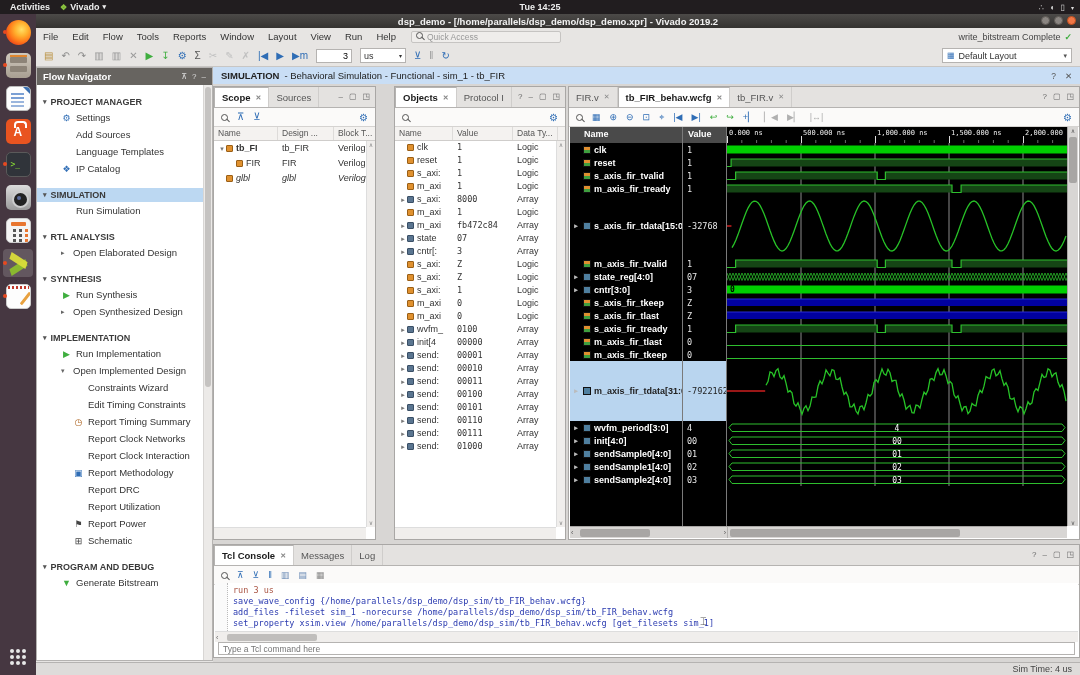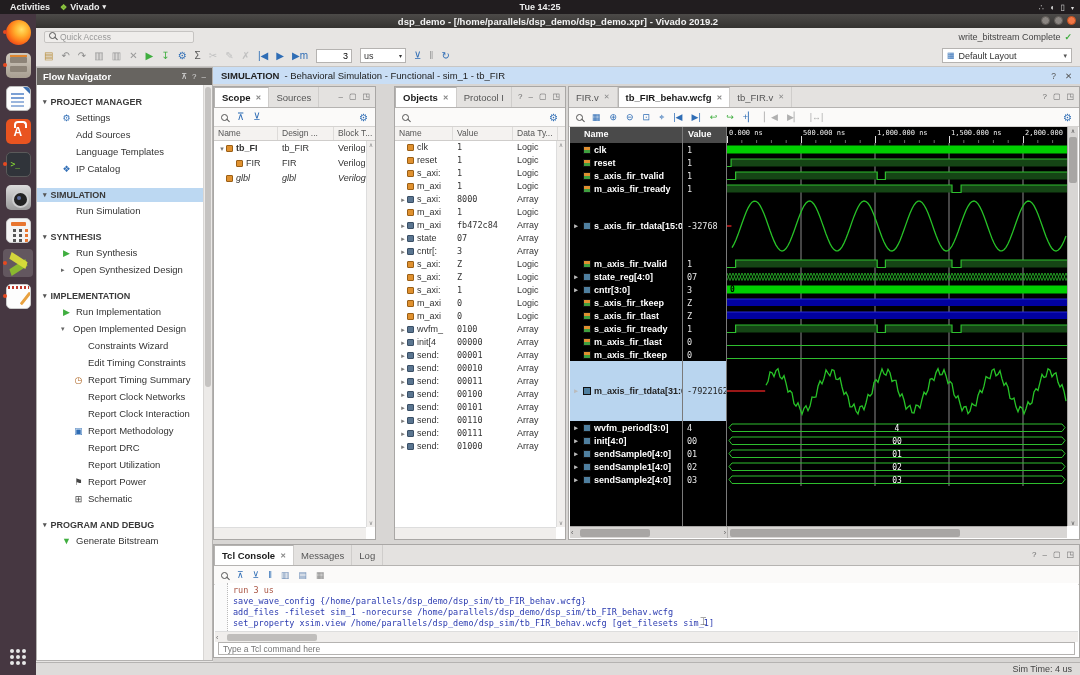--- a/index.html
+++ b/index.html
@@ -234,20 +234,32 @@
   <div class="titlebar">
     <span>dsp_demo - [/home/parallels/dsp_demo/dsp_demo.xpr] - Vivado 2019.2</span>
     <span class="winbtns">
       <span class="winbtn"></span>
       <span class="winbtn"></span>
       <span class="winbtn close"></span>
     </span>
   </div>
 
   <div class="menubar">
+    <span id="menu-items" style="display:flex">
+        <span class="menu-item">File</span>
+        <span class="menu-item">Edit</span>
+        <span class="menu-item">Flow</span>
+        <span class="menu-item">Tools</span>
+        <span class="menu-item">Reports</span>
+        <span class="menu-item">Window</span>
+        <span class="menu-item">Layout</span>
+        <span class="menu-item">View</span>
+        <span class="menu-item">Run</span>
+        <span class="menu-item">Help</span>
+      </span>
     <span class="quick">
       <span class="mag"></span>
       <span>Quick Access</span>
     </span>
     <span class="menubar-right">
       <span>write_bitstream Complete</span>
       <span class="checkmark">✓</span>
     </span>
   </div>
 
@@ -320,20 +332,30 @@
           </div>
         </div>
         <div class="fn-sec">
           <div class="fn-sec-h sel">
             <span class="car">▾</span>
             <span>SIMULATION</span>
           </div>
           <div class="fn-item">
             <span class="gi"></span>
             <span>Run Simulation</span>
+          </div>
+        </div>
+        <div class="fn-sec">
+          <div class="fn-sec-h">
+            <span class="car">▾</span>
+            <span>RTL ANALYSIS</span>
+          </div>
+          <div class="fn-item">
+            <span class="ex">▸</span>
+            <span>Open Elaborated Design</span>
           </div>
         </div>
         <div class="fn-sec">
           <div class="fn-sec-h">
             <span class="car">▾</span>
             <span>SYNTHESIS</span>
           </div>
           <div class="fn-item">
             <span class="gi" style="color: rgb(63, 174, 63);">▶</span>
             <span>Run Synthesis</span>

